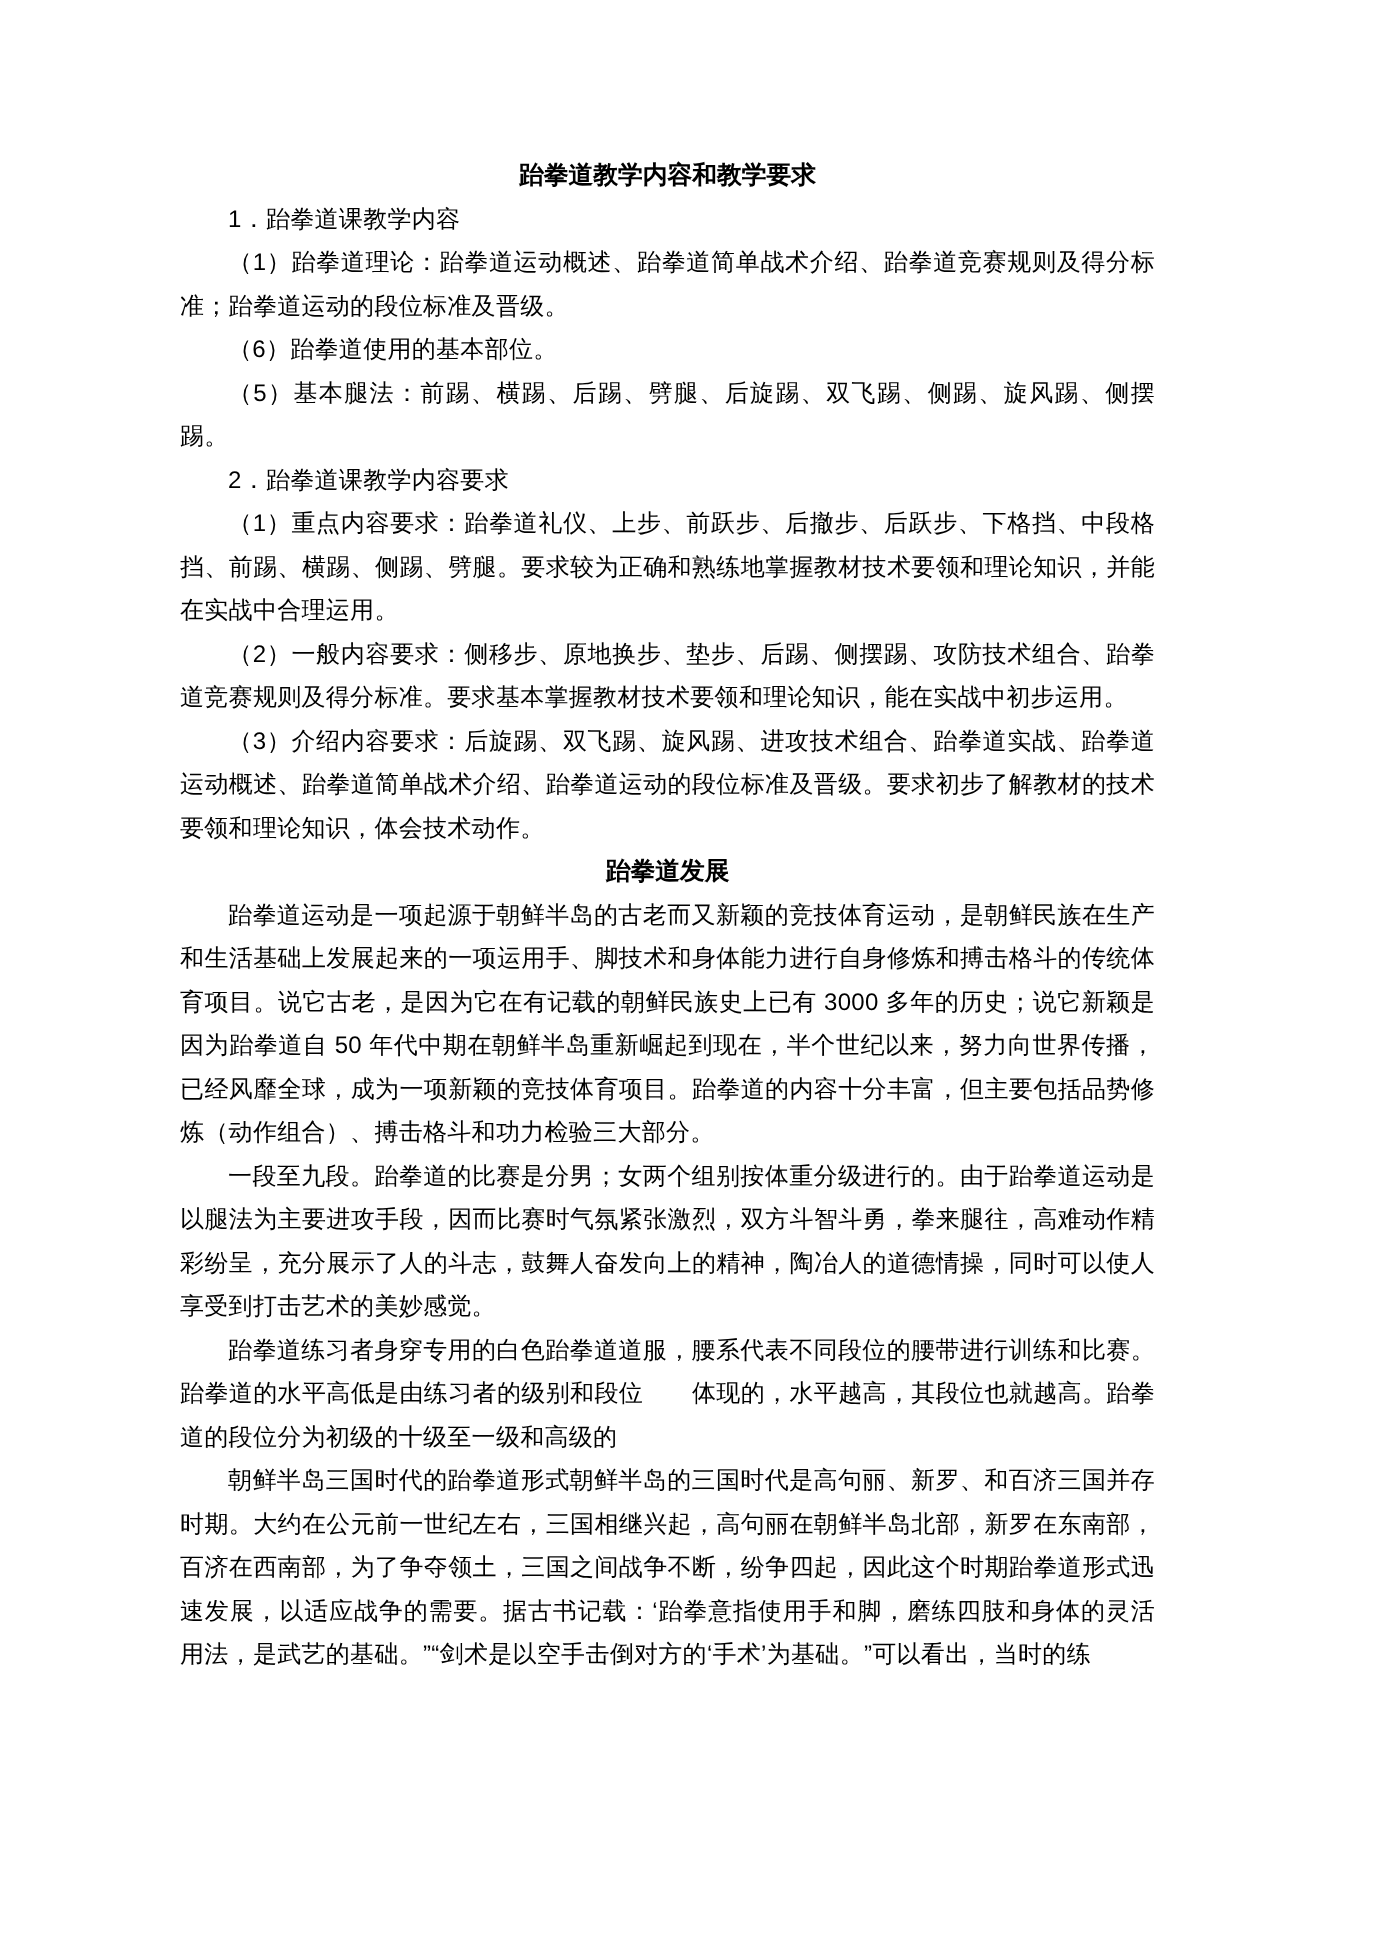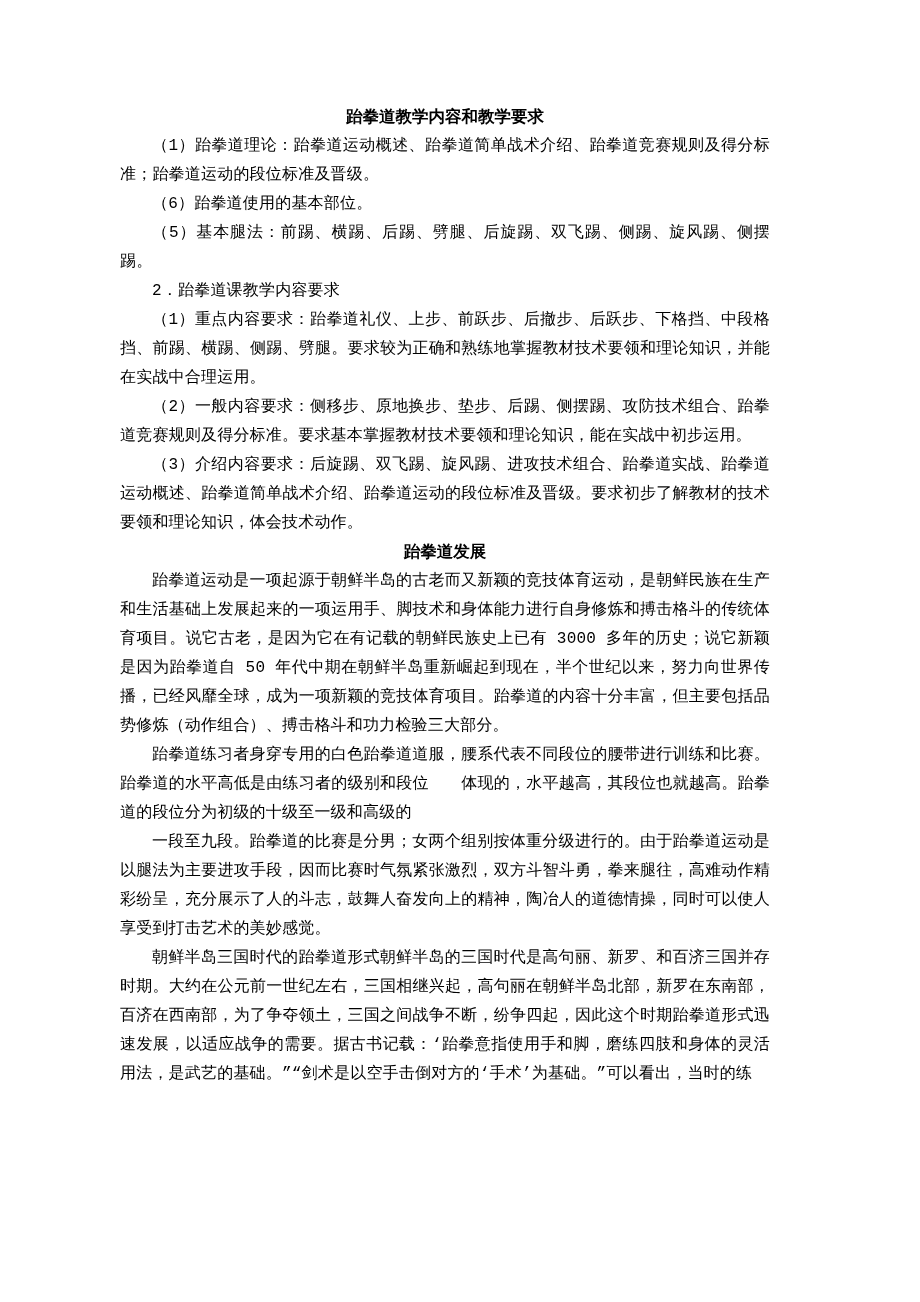--- a/index.html
+++ b/index.html
@@ -8,21 +8,21 @@
     background: #ffffff;
   }
   .page {
     position: relative;
     width: 888px;
     height: 1302px;
     box-sizing: border-box;
     background: #ffffff;
     padding: 103px 118px 0 120px;
     overflow: hidden;
-    font-family: Liberation Mono, monospace;
+    font-family: Liberation Sans, sans-serif;
     font-size: 16px;
     line-height: 29px;
     color: #000000;
   }
   .doc-title {
     margin: 0;
     padding: 0;
     text-align: center;
     font-weight: bold;
     font-size: 16.5px;
@@ -36,28 +36,29 @@
     letter-spacing: 0.2px;
   }
 </style>
 </head>
 <body>
 
 <div class="page">
 
   <h1 class="doc-title">跆拳道教学内容和教学要求</h1>
 
+  <p class="para">1．跆拳道课教学内容</p>
   <p class="para">（1）跆拳道理论：跆拳道运动概述、跆拳道简单战术介绍、跆拳道竞赛规则及得分标准；跆拳道运动的段位标准及晋级。</p>
   <p class="para">（6）跆拳道使用的基本部位。</p>
   <p class="para">（5）基本腿法：前踢、横踢、后踢、劈腿、后旋踢、双飞踢、侧踢、旋风踢、侧摆踢。</p>
   <p class="para">2．跆拳道课教学内容要求</p>
   <p class="para">（1）重点内容要求：跆拳道礼仪、上步、前跃步、后撤步、后跃步、下格挡、中段格挡、前踢、横踢、侧踢、劈腿。要求较为正确和熟练地掌握教材技术要领和理论知识，并能在实战中合理运用。</p>
   <p class="para">（2）一般内容要求：侧移步、原地换步、垫步、后踢、侧摆踢、攻防技术组合、跆拳道竞赛规则及得分标准。要求基本掌握教材技术要领和理论知识，能在实战中初步运用。</p>
   <p class="para">（3）介绍内容要求：后旋踢、双飞踢、旋风踢、进攻技术组合、跆拳道实战、跆拳道运动概述、跆拳道简单战术介绍、跆拳道运动的段位标准及晋级。要求初步了解教材的技术要领和理论知识，体会技术动作。</p>
 
   <h1 class="doc-title">跆拳道发展</h1>
 
   <p class="para">跆拳道运动是一项起源于朝鲜半岛的古老而又新颖的竞技体育运动，是朝鲜民族在生产和生活基础上发展起来的一项运用手、脚技术和身体能力进行自身修炼和搏击格斗的传统体育项目。说它古老，是因为它在有记载的朝鲜民族史上已有 3000 多年的历史；说它新颖是因为跆拳道自 50 年代中期在朝鲜半岛重新崛起到现在，半个世纪以来，努力向世界传播，已经风靡全球，成为一项新颖的竞技体育项目。跆拳道的内容十分丰富，但主要包括品势修炼（动作组合）、搏击格斗和功力检验三大部分。</p>
+  <p class="para">一段至九段。跆拳道的比赛是分男；女两个组别按体重分级进行的。由于跆拳道运动是以腿法为主要进攻手段，因而比赛时气氛紧张激烈，双方斗智斗勇，拳来腿往，高难动作精彩纷呈，充分展示了人的斗志，鼓舞人奋发向上的精神，陶冶人的道德情操，同时可以使人享受到打击艺术的美妙感觉。</p>
   <p class="para">跆拳道练习者身穿专用的白色跆拳道道服，腰系代表不同段位的腰带进行训练和比赛。跆拳道的水平高低是由练习者的级别和段位　　体现的，水平越高，其段位也就越高。跆拳道的段位分为初级的十级至一级和高级的</p>
-  <p class="para">一段至九段。跆拳道的比赛是分男；女两个组别按体重分级进行的。由于跆拳道运动是以腿法为主要进攻手段，因而比赛时气氛紧张激烈，双方斗智斗勇，拳来腿往，高难动作精彩纷呈，充分展示了人的斗志，鼓舞人奋发向上的精神，陶冶人的道德情操，同时可以使人享受到打击艺术的美妙感觉。</p>
   <p class="para">朝鲜半岛三国时代的跆拳道形式朝鲜半岛的三国时代是高句丽、新罗、和百济三国并存时期。大约在公元前一世纪左右，三国相继兴起，高句丽在朝鲜半岛北部，新罗在东南部，百济在西南部，为了争夺领土，三国之间战争不断，纷争四起，因此这个时期跆拳道形式迅速发展，以适应战争的需要。据古书记载：‘跆拳意指使用手和脚，磨练四肢和身体的灵活用法，是武艺的基础。”“剑术是以空手击倒对方的‘手术’为基础。”可以看出，当时的练</p>
 
 </div>
 
 </body></html>

